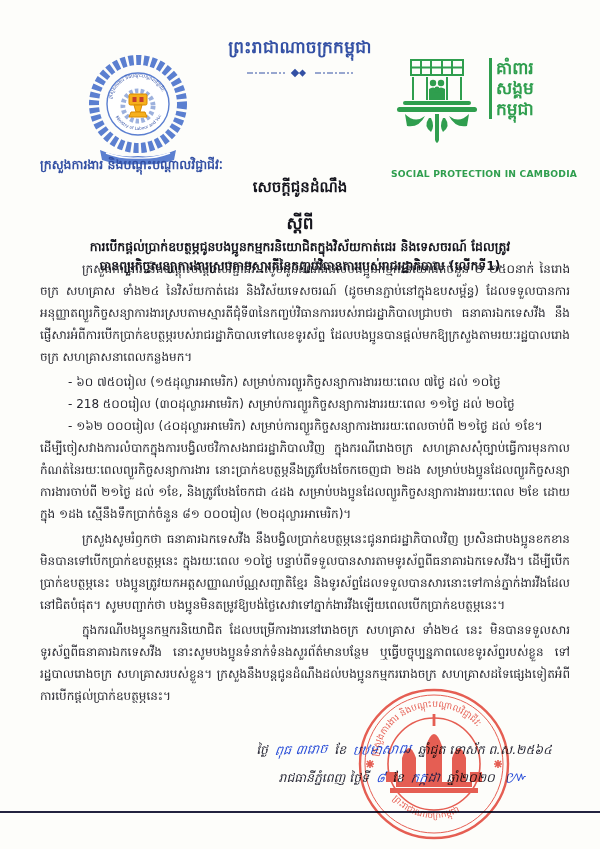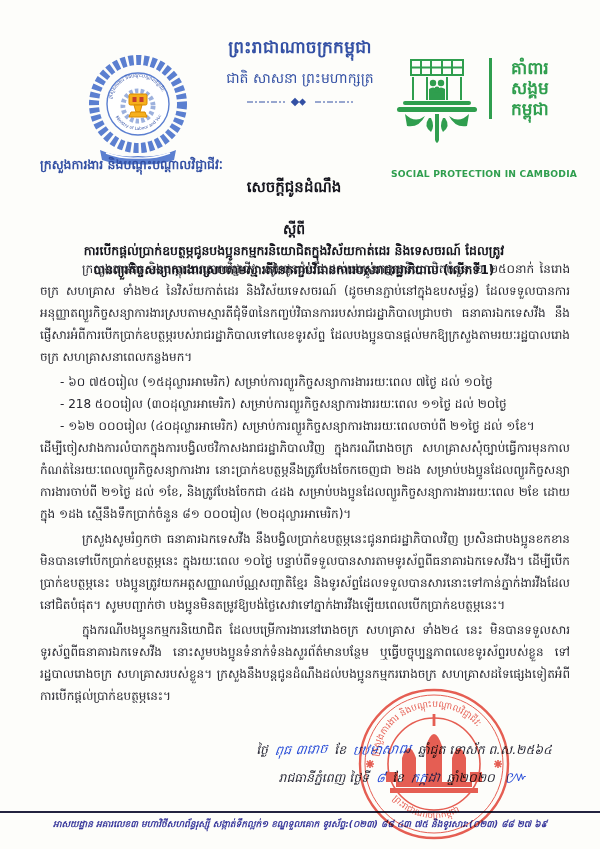--- a/index.html
+++ b/index.html
@@ -11,35 +11,35 @@
   }
   
   .kingdom{position:absolute;top:36px;left:150px;width:300px;text-align:center;color:#3350a4;}
   .k1{font-size:17px;font-weight:bold;letter-spacing:.3px;}
   .k2{font-size:14px;margin-top:8px;}
   .divider{margin-top:7px;}
   .logo-left{position:absolute;top:54px;left:82px;width:112px;height:120px;}
   .logo-right{position:absolute;top:56px;left:391px;width:182px;}
   .sp-row{display:flex;align-items:flex-start;}
   .sp-text{margin-left:6px;color:#2f9e4e;font-weight:bold;font-size:17px;line-height:1.2;
-    border-left:3px solid #2f9e4e;padding-left:19px;margin-top:2px;}
+    border-left:3px solid #2f9e4e;padding-left:4px;margin-top:2px;}
   .sp-caption{margin-top:20px;font-size:9.2px;font-weight:bold;color:#2f9e4e;
     letter-spacing:.2px;white-space:nowrap;}
   .ministry-name{position:absolute;top:157px;left:40px;font-size:12.5px;font-weight:bold;color:#3350a4;}
   
-  .title-block{position:absolute;top:177px;left:14px;width:560px;text-align:center;color:#15151d;font-weight:bold;}
+  .title-block{position:absolute;top:177px;left:20px;width:560px;text-align:center;color:#15151d;font-weight:bold;}
   .t1{font-size:15px;}
-  .t2{font-size:14px;margin-top:21px;}
+  .t2{font-size:17px;margin-top:13px;}
   .t3{font-size:12.4px;line-height:1.55;}
   
   .body-container{position:absolute;top:258px;left:40px;width:530px;height:476px;
     overflow:hidden;font-size:12px;line-height:22px;text-align:justify;color:#26262f;}
   .body-container p{margin:0 0 3px 0;}
   .indent{text-indent:42px;}
-  .bullets{margin-left:20px;}
+  .bullets{margin-left:28px;}
   .hang{margin-left:34px;}
   
   .dateline{position:absolute;top:736px;left:228px;width:352px;text-align:center;
     font-style:italic;font-size:12.4px;line-height:27px;color:#1f1f2d;z-index:2;}
   .hw{color:#2b4fd8;font-style:italic;display:inline-block;transform:skewX(-9deg) rotate(-2deg);
     font-size:13px;margin:0 3px;}
   .flourish{font-size:16px;margin-left:5px;transform:rotate(-6deg);}
   .stamp{position:absolute;top:684px;left:354px;width:160px;height:160px;z-index:3;
     opacity:.82;mix-blend-mode:multiply;pointer-events:none;}
   
@@ -77,21 +77,20 @@
       </text>
       <g>
         <path d="M18,96 Q36,104 56,102 Q76,104 94,96 L92,106 Q74,112 56,110 Q38,112 20,106 Z" fill="#5b7fd0"></path>
         <path d="M24,99 Q40,105 56,104 Q72,105 88,99" fill="none" stroke="#ffffff" stroke-width="1.4"></path>
       </g>
     </svg>
   </div>
 
   <div class="kingdom">
     <div class="k1">ព្រះរាជាណាចក្រកម្ពុជា</div>
-    <div class="k2">ជាតិ សាសនា ព្រះមហាក្សត្រ</div>
     <svg class="divider" width="110" height="10" viewBox="0 0 110 10">
       <line x1="2" y1="5" x2="40" y2="5" stroke="#3350a4" stroke-width="1" stroke-dasharray="6 2 2 2"></line>
       <rect x="47" y="2" width="6" height="6" transform="rotate(45 50 5)" fill="#3350a4"></rect>
       <rect x="55" y="2.6" width="5" height="5" transform="rotate(45 57.5 5.1)" fill="#3350a4"></rect>
       <line x1="70" y1="5" x2="108" y2="5" stroke="#3350a4" stroke-width="1" stroke-dasharray="6 2 2 2"></line>
     </svg>
   </div>
 
   <div class="logo-right">
     <div class="sp-row">
@@ -201,15 +200,14 @@
       <path d="M72,98 L72,62 Q80,38 88,62 L88,98 Z"></path>
       <rect x="78.6" y="30" width="2.8" height="12"></rect>
       <path d="M48,98 L48,74 Q55,54 62,74 L62,98 Z"></path>
       <path d="M98,98 L98,74 Q105,54 112,74 L112,98 Z"></path>
       <rect x="32" y="88" width="12" height="10"></rect>
       <rect x="116" y="88" width="12" height="10"></rect>
     </g>
   </svg>
 
   <div class="footer-rule"></div>
-  <div class="footer-text">អាសយដ្ឋាន អគារលេខ៣ មហាវិថីសហព័ន្ធរុស្ស៊ី សង្កាត់ទឹកល្អក់១ ខណ្ឌទួលគោក ទូរស័ព្ទ:(០២៣) ៨៨ ៤៣ ៧៥ និងទូរសារ:(០២៣) ៨៨ ២៧ ៦៩</div>
 
 </div>
 
 </body></html>

